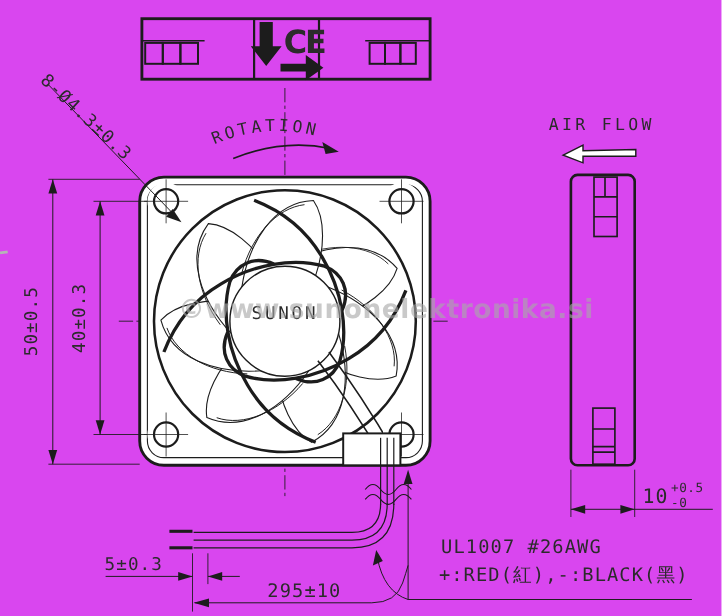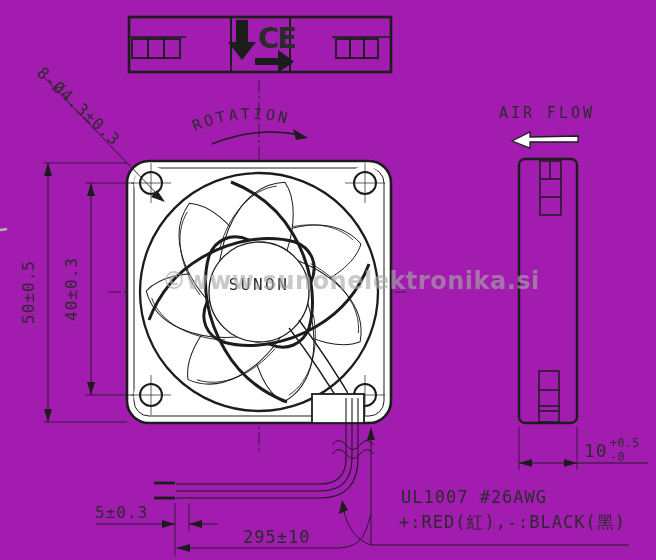--- a/index.html
+++ b/index.html
@@ -1,16 +1,16 @@
 <!DOCTYPE html>
 <html><head>
 <meta charset="utf-8">
 <style>
   html,body{margin:0;padding:0;background:#ffffff;}
-  .stage{position:relative;width:656px;height:560px;background:#a21caf;overflow:hidden;}
+  .stage{position:relative;width:656px;height:560px;background:#d946ef;overflow:hidden;}
   svg{display:block;}
   svg text{font-family:"DejaVu Sans Mono","Liberation Mono",monospace;fill:#2b2b2b;}
   .ln{stroke:#1c1c1c;fill:none;}
   .thick{stroke-width:2.6;}
   .med{stroke-width:2;}
   .thin{stroke-width:1;}
   .hair{stroke-width:0.9;}
   .fillblk{fill:#1c1c1c;stroke:none;}
   .whitefill{fill:#ffffff;}
   .dimtxt{font-size:16px;letter-spacing:1px;}

